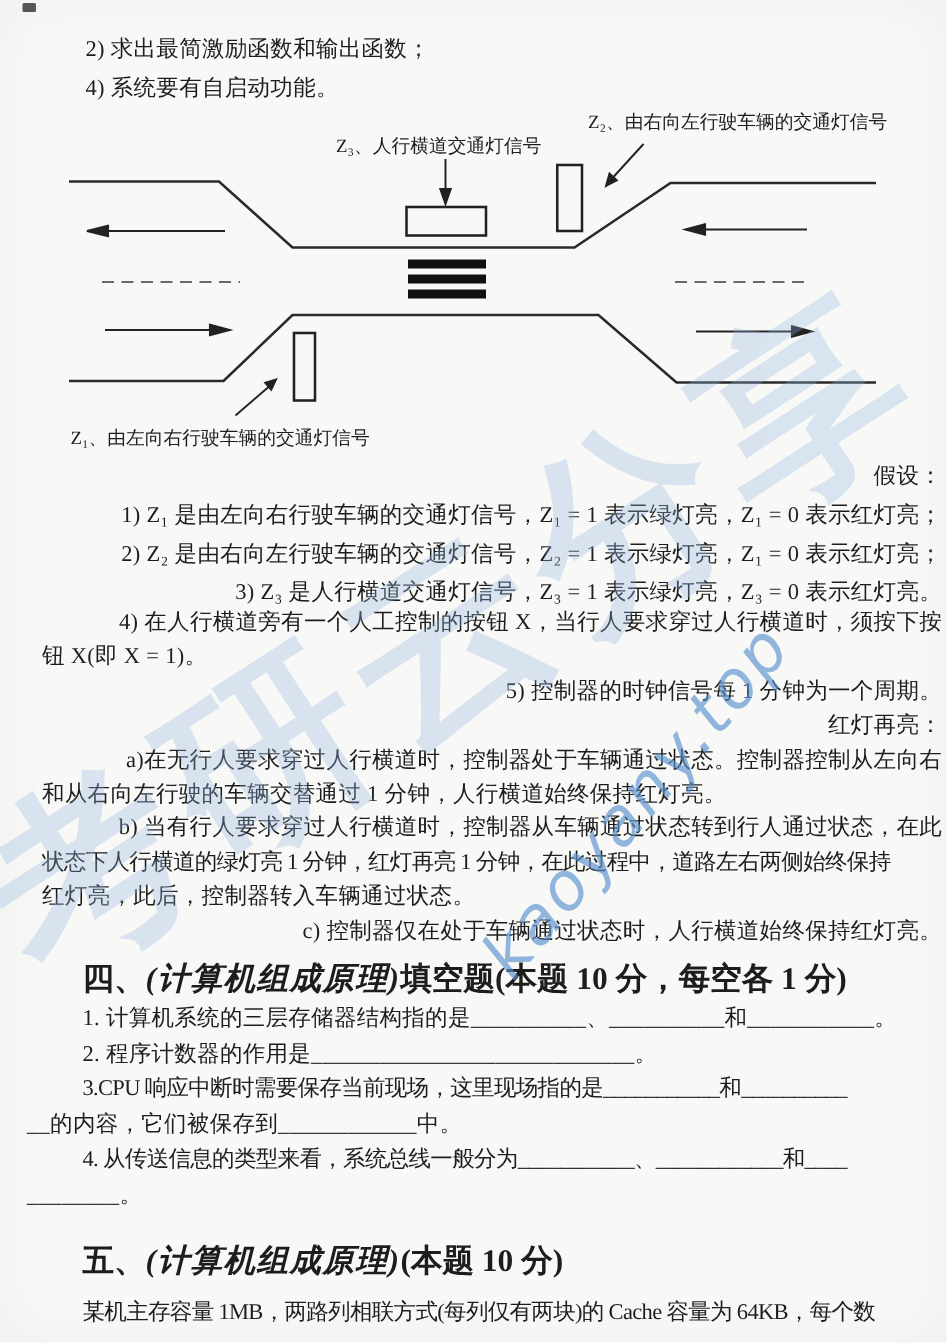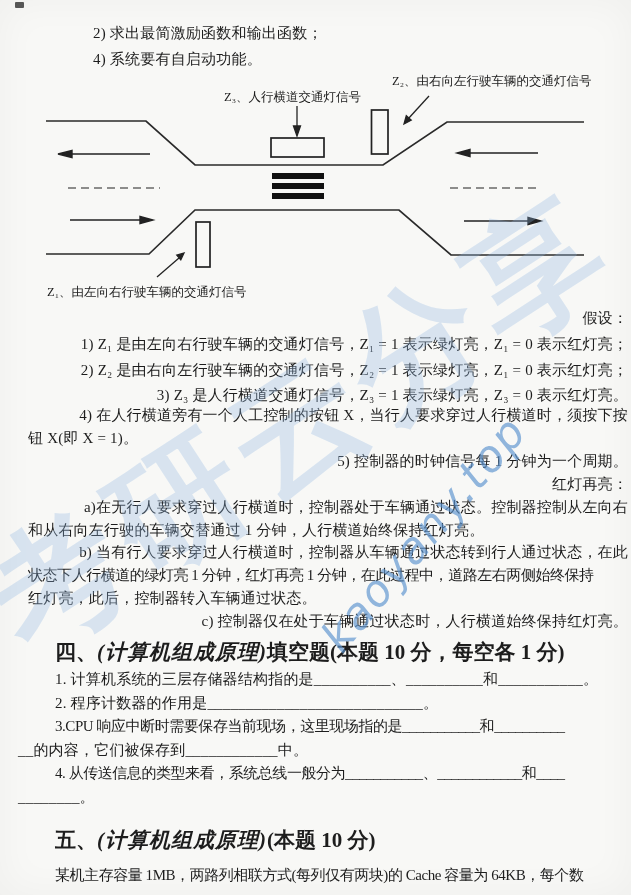--- a/index.html
+++ b/index.html
@@ -11,21 +11,21 @@
     overflow:hidden;
   }
   .page{
     position:relative;width:631px;height:895px;
     background:#f8f8f6;
     box-shadow:inset 0 0 40px rgba(0,0,0,0.04);
   }
   .speck{position:absolute;left:15px;top:2px;width:9px;height:6px;background:#2e2e2e;border-radius:1px;opacity:.8;}
   .tline{white-space:nowrap;font-size:15px;letter-spacing:.2px;line-height:22.9px;}
   #intro{position:absolute;left:57px;top:20px;}
-  #intro .tline{line-height:26px;margin-left:36px;}
+  #intro .tline{line-height:26px;}
   #block-assume{position:absolute;left:28px;top:306px;width:600px;}
   #block-assume .tline{line-height:25.8px;}
   #block-mid{position:absolute;left:28px;top:404px;width:600px;}
   #block-c{position:absolute;left:18px;top:668px;width:612px;}
   #block-c .tline{line-height:23.5px;}
   .ind{padding-left:27px;text-align:right;}
   .ind2{padding-left:37px;}
   .tight{letter-spacing:-0.45px;}
   .sec-head{position:absolute;left:55px;font-size:21px;font-weight:bold;white-space:nowrap;}
   .sec-paren{font-weight:600;font-style:italic;letter-spacing:1px;}

